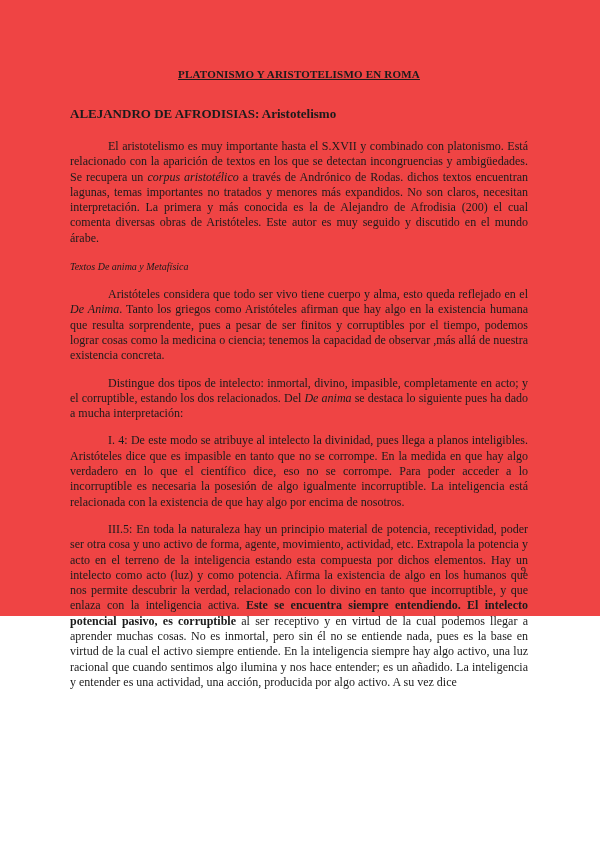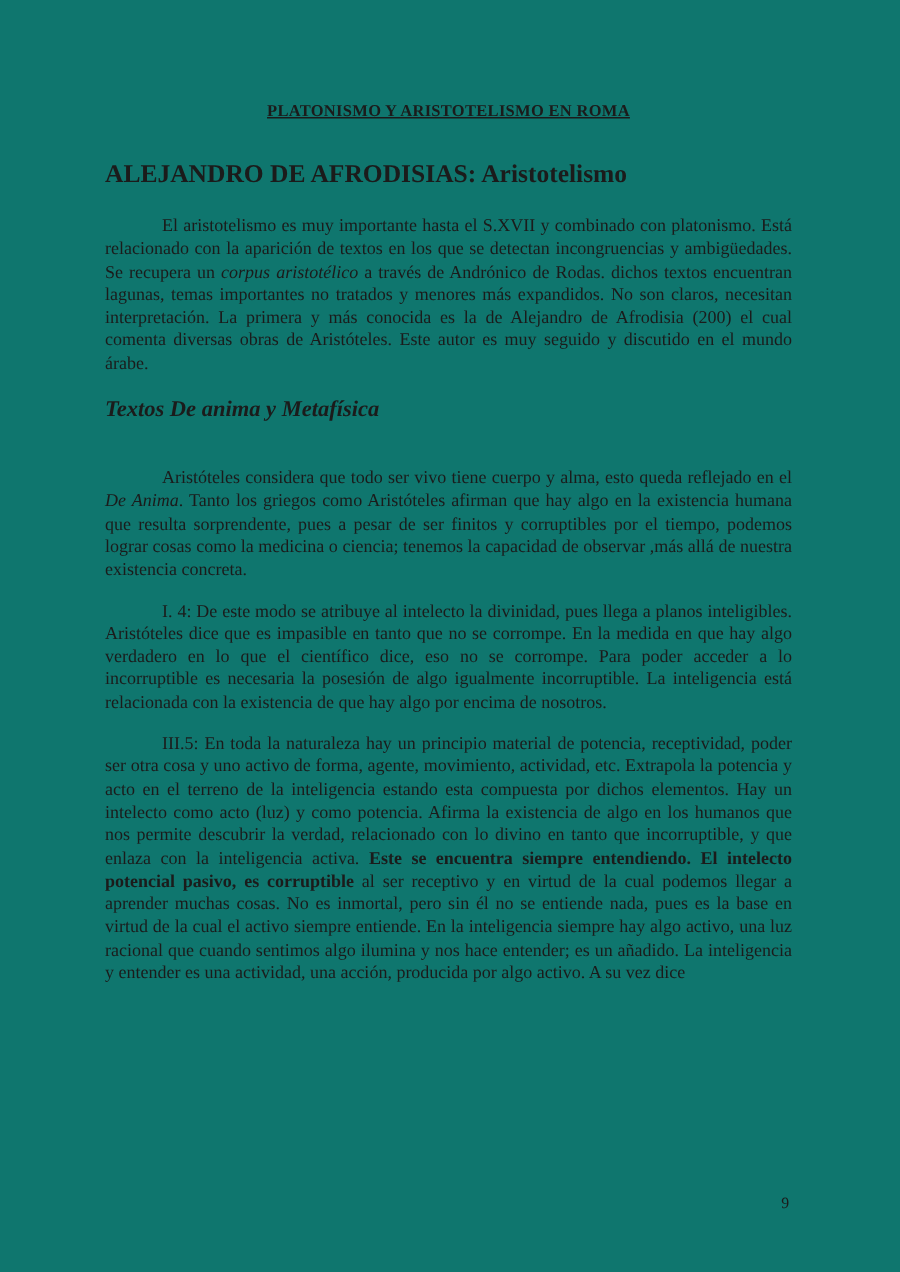--- a/index.html
+++ b/index.html
@@ -10,43 +10,43 @@
   body {
     width: 600px;
     height: 848px;
     font-family: "Liberation Serif", "DejaVu Serif", serif;
     color: #1b1b1b;
     overflow: hidden;
   }
   .page {
     position: relative;
     width: 600px;
-    height: 848px;
+    height: 616px;
     box-sizing: border-box;
     padding: 68px 72px 0 70px;
-    background: #0f766e;
+    background: #ef4444;
   }
   .title {
     font-size: 11px;
     font-weight: bold;
     text-align: center;
     text-decoration: underline;
     letter-spacing: 0.2px;
     margin: 0 0 26px 0;
   }
   .heading {
-    font-size: 17px;
+    font-size: 13px;
     font-weight: bold;
     margin: 0 0 17px 0;
   }
   .subheading {
-    font-size: 15px;
+    font-size: 10px;
     font-style: italic;
-    font-weight: bold;
-    margin: 15px 0 29px 0;
+    font-weight: normal;
+    margin: 15px 0 15px 0;
   }
   p.para {
     font-size: 12px;
     line-height: 15.3px;
     text-align: justify;
     text-indent: 38px;
     margin: 0 0 12px 0;
   }
   .seg-i { font-style: italic; }
   .seg-b { font-weight: bold; }
@@ -65,18 +65,19 @@
   <h2 class="heading">ALEJANDRO DE AFRODISIAS: Aristotelismo</h2>
 
   <div id="intro-paragraphs">
       <p class="para"><span class="seg-n">El aristotelismo es muy importante hasta el S.XVII y combinado con platonismo. Está relacionado con la aparición de textos en los que se detectan incongruencias y ambigüedades. Se recupera un </span><span class="seg-i">corpus aristotélico</span><span class="seg-n"> a través de Andrónico de Rodas. dichos textos encuentran lagunas, temas importantes no tratados y menores más expandidos. No son claros, necesitan interpretación. La primera y más conocida es la de Alejandro de Afrodisia (200) el cual comenta diversas obras de Aristóteles. Este autor es muy seguido y discutido en el mundo árabe.</span></p>
     </div>
 
   <h3 class="subheading">Textos De anima y Metafísica</h3>
 
   <div id="body-paragraphs">
       <p class="para"><span class="seg-n">Aristóteles considera que todo ser vivo tiene cuerpo y alma, esto queda reflejado en el </span><span class="seg-i">De Anima</span><span class="seg-n">. Tanto los griegos como Aristóteles afirman que hay algo en la existencia humana que resulta sorprendente, pues a pesar de ser finitos y corruptibles por el tiempo, podemos lograr cosas como la medicina o ciencia; tenemos la capacidad de observar ,más allá de nuestra existencia concreta.</span></p>
+      <p class="para"><span class="seg-n">Distingue dos tipos de intelecto: inmortal, divino, impasible, completamente en acto; y el corruptible, estando los dos relacionados. Del </span><span class="seg-i">De anima</span><span class="seg-n"> se destaca lo siguiente pues ha dado a mucha interpretación:</span></p>
       <p class="para"><span class="seg-n">I. 4: De este modo se atribuye al intelecto la divinidad, pues llega a planos inteligibles. Aristóteles dice que es impasible en tanto que no se corrompe. En la medida en que hay algo verdadero en lo que el científico dice, eso no se corrompe. Para poder acceder a lo incorruptible es necesaria la posesión de algo igualmente incorruptible. La inteligencia está relacionada con la existencia de que hay algo por encima de nosotros.</span></p>
       <p class="para"><span class="seg-n">III.5: En toda la naturaleza hay un principio material de potencia, receptividad, poder ser otra cosa y uno activo de forma, agente, movimiento, actividad, etc. Extrapola la potencia y acto en el terreno de la inteligencia estando esta compuesta por dichos elementos. Hay un intelecto como acto (luz) y como potencia. Afirma la existencia de algo en los humanos que nos permite descubrir la verdad, relacionado con lo divino en tanto que incorruptible, y que enlaza con la inteligencia activa. </span><span class="seg-b">Este se encuentra siempre entendiendo. El intelecto potencial pasivo, es corruptible</span><span class="seg-n"> al ser receptivo y en virtud de la cual podemos llegar a aprender muchas cosas. No es inmortal, pero sin él no se entiende nada, pues es la base en virtud de la cual el activo siempre entiende. En la inteligencia siempre hay algo activo, una luz racional que cuando sentimos algo ilumina y nos hace entender; es un añadido. La inteligencia y entender es una actividad, una acción, producida por algo activo. A su vez dice</span></p>
     </div>
 
   <div class="page-number">9</div>
 </div>
 
 </body></html>

